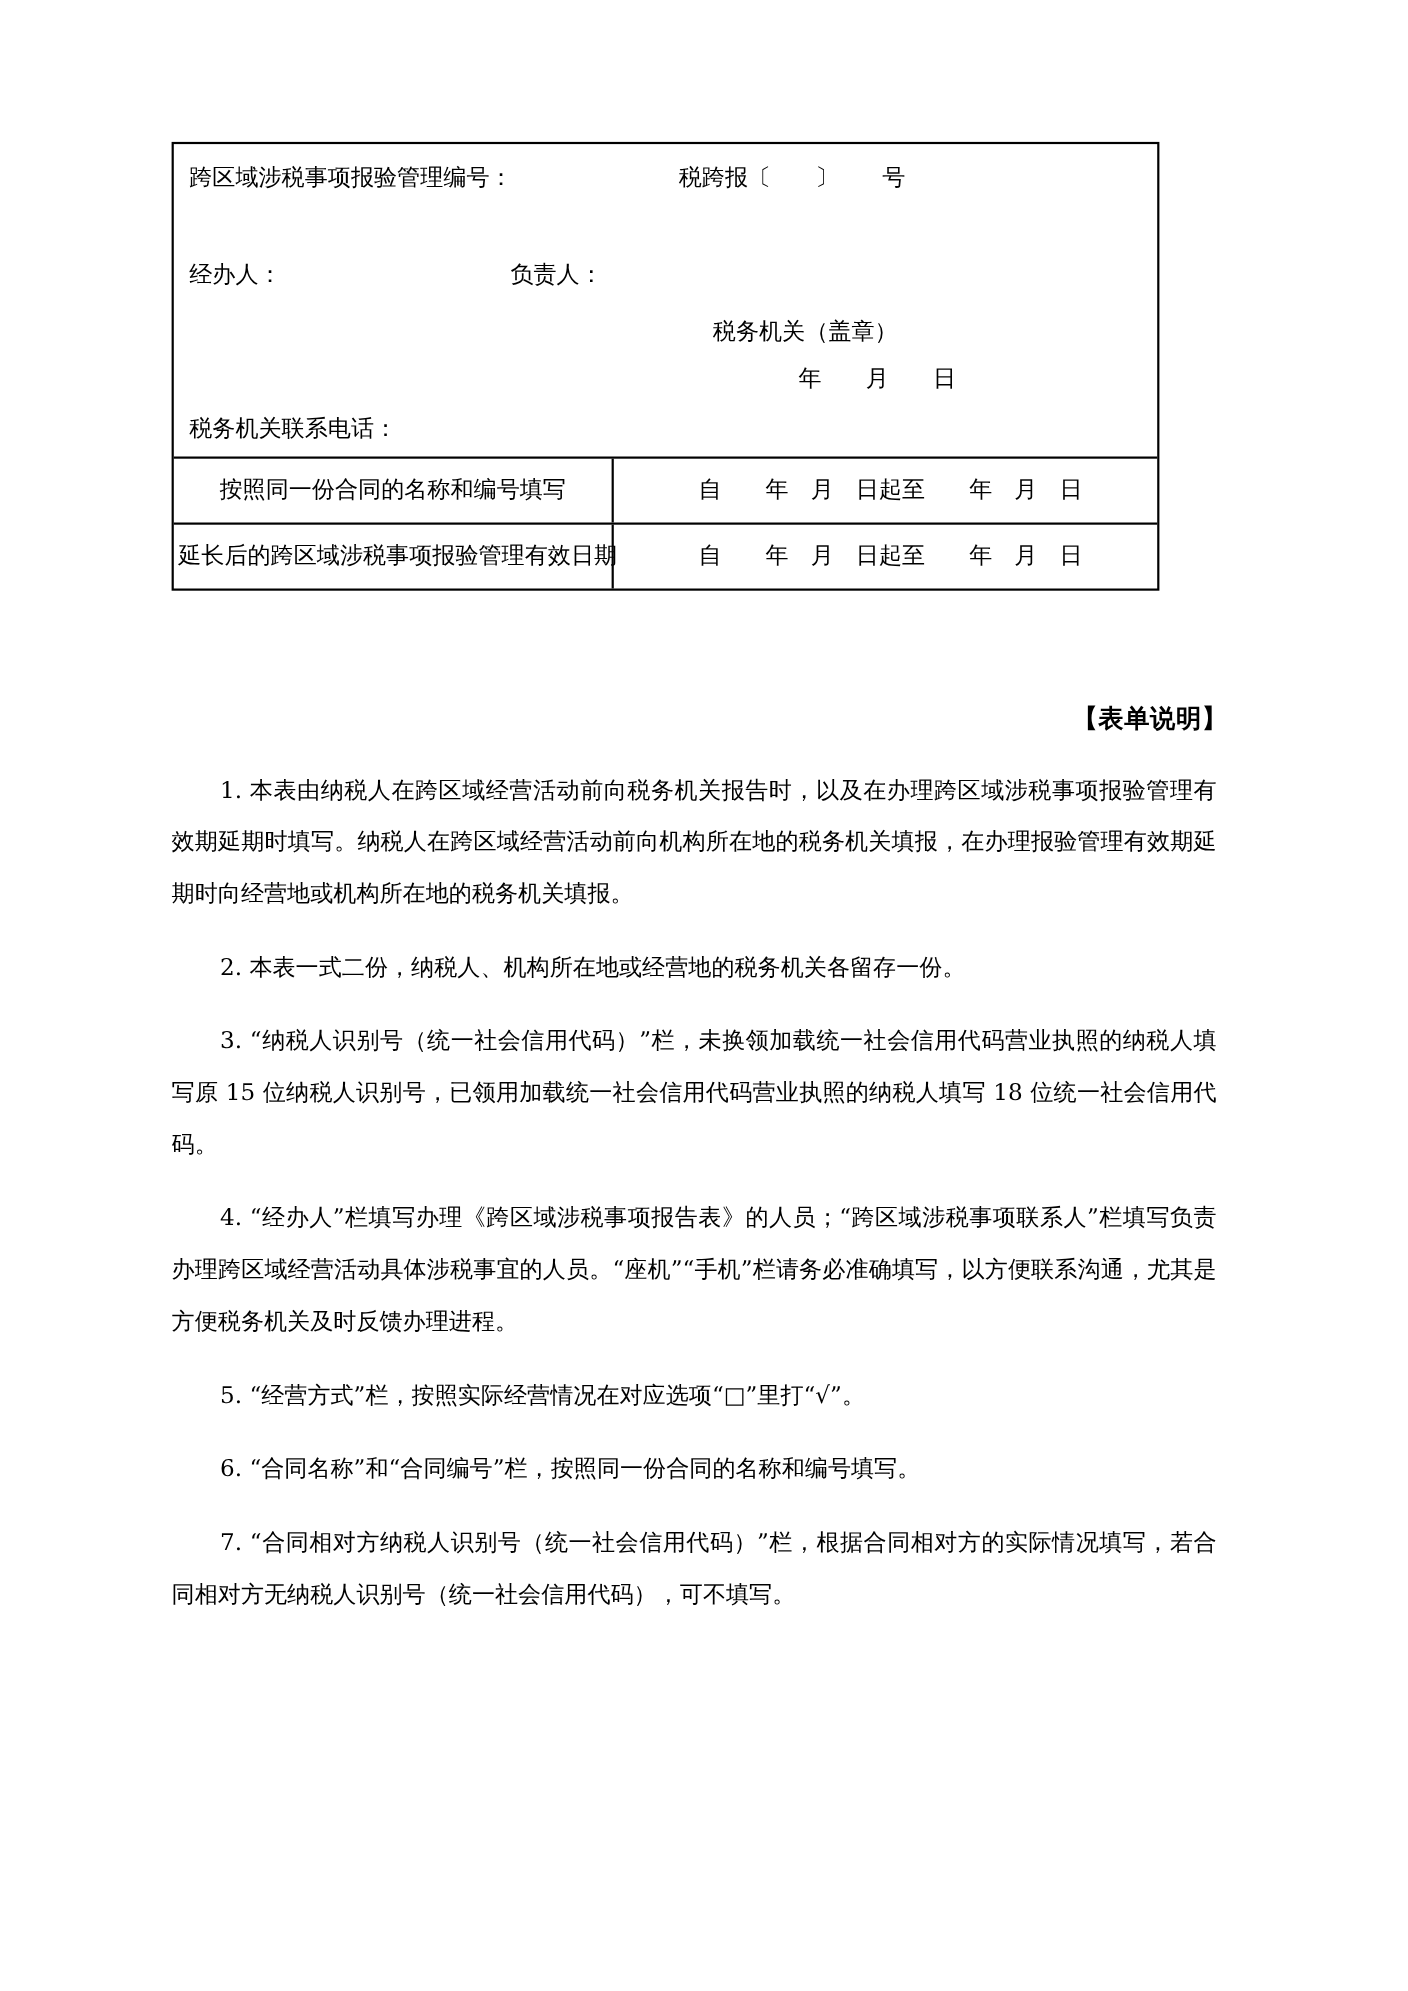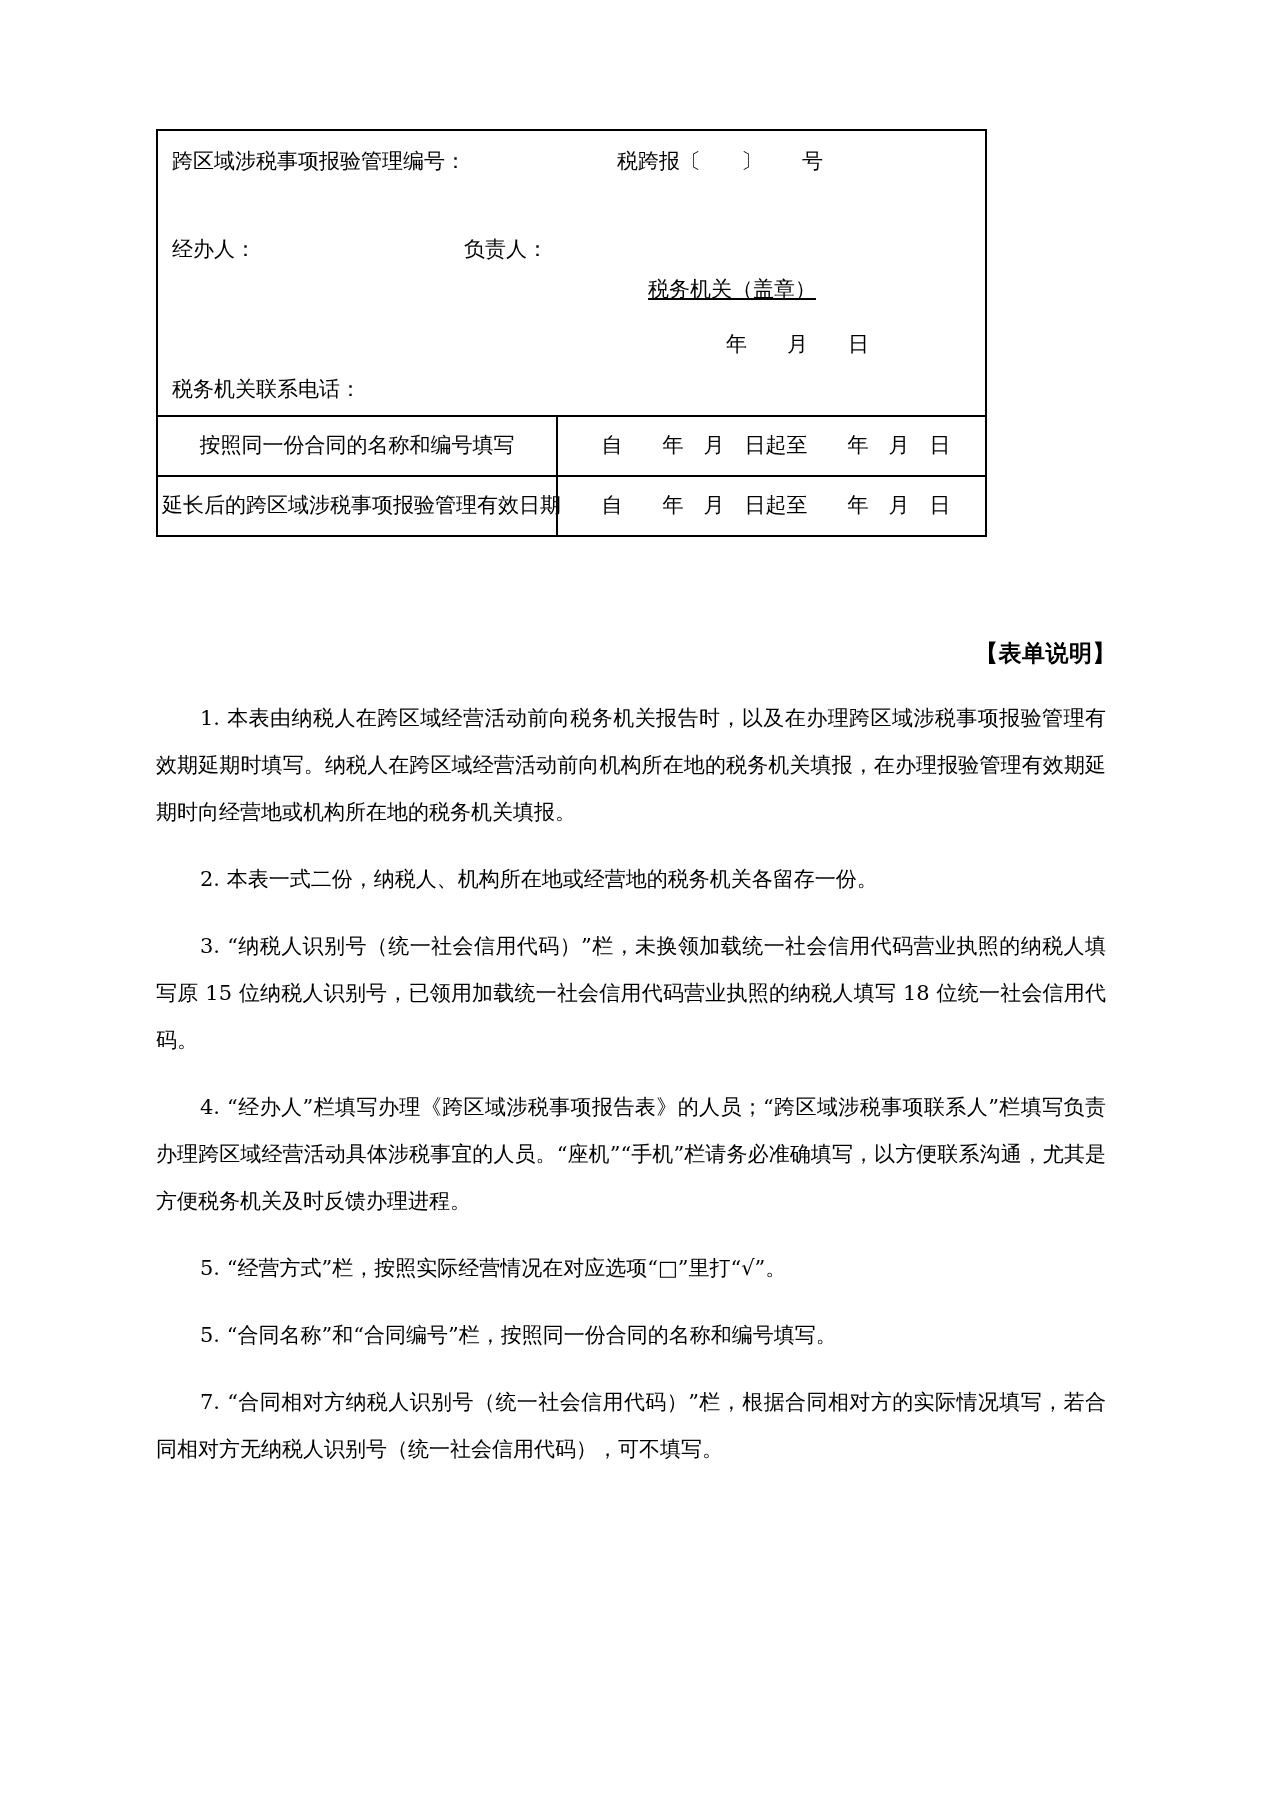--- a/index.html
+++ b/index.html
@@ -21,21 +21,21 @@
     width: 1280px;
     height: 1810px;
     background: #ffffff;
   }
 
   
   .form-table {
     position: absolute;
     left: 156px;
     top: 129px;
-    width: 831px;
+    width: 898px;
     border: 2px solid #000;
     box-sizing: border-box;
     background: #fff;
   }
   .upper-block {
     position: relative;
     height: 284px;
     box-sizing: border-box;
   }
 
@@ -106,21 +106,21 @@
 
     <div class="upper-block">
       <span class="f-text" style="left:14px; top:20px;">跨区域涉税事项报验管理编号：</span>
 
       <span class="f-text" style="left:459px; top:20px;">税跨报〔      〕      号</span>
 
       <span class="f-text" style="left:14px; top:108px;">经办人：</span>
 
       <span class="f-text" style="left:306px; top:108px;">负责人：</span>
 
-      <span class="f-text" style="left:490px; top:148px;text-decoration:underline;">税务机关（盖章）</span>
+      <span class="f-text" style="left:490px; top:160px;">税务机关（盖章）</span>
 
       <span class="f-text" style="left:568px; top:203px;">年      月      日</span>
 
       <span class="f-text" style="left:14px; top:248px;">税务机关联系电话：</span>
     </div>
 
     <div class="date-row">
       <div class="label-cell">按照同一份合同的名称和编号填写</div>
       <div class="value-cell">自      年   月   日起至      年   月   日</div>
     </div>
@@ -133,17 +133,17 @@
   </div>
 
   <div class="instructions">
     <div class="notes-title">【表单说明】</div>
 
     <p class="note-p">1. 本表由纳税人在跨区域经营活动前向税务机关报告时，以及在办理跨区域涉税事项报验管理有效期延期时填写。纳税人在跨区域经营活动前向机构所在地的税务机关填报，在办理报验管理有效期延期时向经营地或机构所在地的税务机关填报。</p>
     <p class="note-p">2. 本表一式二份，纳税人、机构所在地或经营地的税务机关各留存一份。</p>
     <p class="note-p">3. “纳税人识别号（统一社会信用代码）”栏，未换领加载统一社会信用代码营业执照的纳税人填写原 15 位纳税人识别号，已领用加载统一社会信用代码营业执照的纳税人填写 18 位统一社会信用代码。</p>
     <p class="note-p">4. “经办人”栏填写办理《跨区域涉税事项报告表》的人员；“跨区域涉税事项联系人”栏填写负责办理跨区域经营活动具体涉税事宜的人员。“座机”“手机”栏请务必准确填写，以方便联系沟通，尤其是方便税务机关及时反馈办理进程。</p>
     <p class="note-p">5. “经营方式”栏，按照实际经营情况在对应选项“□”里打“√”。</p>
-    <p class="note-p">5. “合同名称”和“合同编号”栏，按照同一份合同的名称和编号填写。</p>
+    <p class="note-p">6. “合同名称”和“合同编号”栏，按照同一份合同的名称和编号填写。</p>
     <p class="note-p">7. “合同相对方纳税人识别号（统一社会信用代码）”栏，根据合同相对方的实际情况填写，若合同相对方无纳税人识别号（统一社会信用代码），可不填写。</p>
   </div>
 
 </div>
 
 </body></html>

